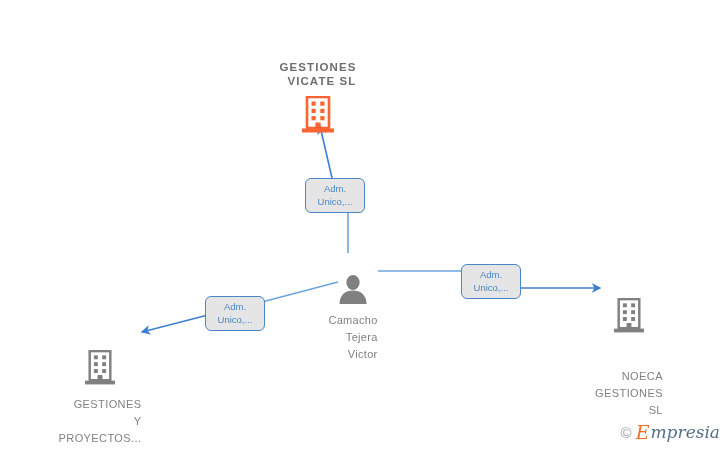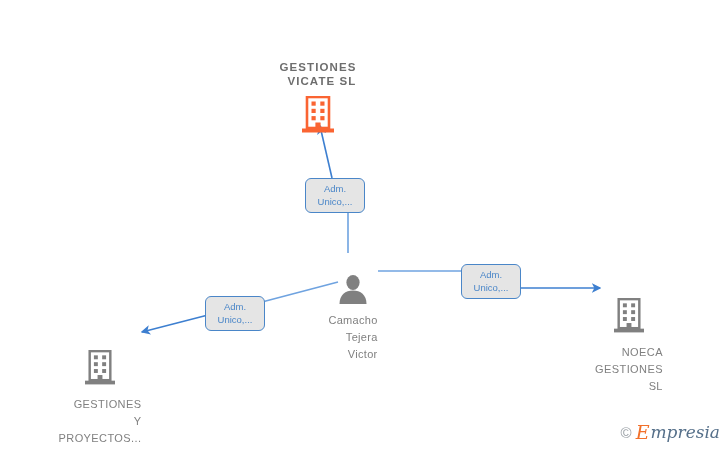--- a/index.html
+++ b/index.html
@@ -174,21 +174,21 @@
         <rect x="18.3" y="20.1" width="4.2" height="4.2" fill="#808080"></rect>
         <rect x="13.4" y="26.5" width="5.2" height="5.5" fill="#808080"></rect>
         <rect x="0" y="32.5" width="32" height="4" fill="#808080"></rect>
       </svg>
     </span>
     <div class="node-label" style="margin-top:6px; letter-spacing:0.4px;">GESTIONES
 Y
 PROYECTOS...</div>
   </div>
 
-  <div class="node" style="left:559px; top:282px;">
+  <div class="node" style="left:559px; top:282px;gap:24px;">
     <span class="node-icon">
       <svg width="30" height="36" viewBox="0 0 32 38" xmlns="http://www.w3.org/2000/svg">
         <rect x="5" y="1" width="22" height="31" fill="none" stroke="#808080" stroke-width="2.6"></rect>
         <rect x="9.5" y="5.5" width="4.2" height="4.2" fill="#808080"></rect>
         <rect x="18.3" y="5.5" width="4.2" height="4.2" fill="#808080"></rect>
         <rect x="9.5" y="12.8" width="4.2" height="4.2" fill="#808080"></rect>
         <rect x="18.3" y="12.8" width="4.2" height="4.2" fill="#808080"></rect>
         <rect x="9.5" y="20.1" width="4.2" height="4.2" fill="#808080"></rect>
         <rect x="18.3" y="20.1" width="4.2" height="4.2" fill="#808080"></rect>
         <rect x="13.4" y="26.5" width="5.2" height="5.5" fill="#808080"></rect>

